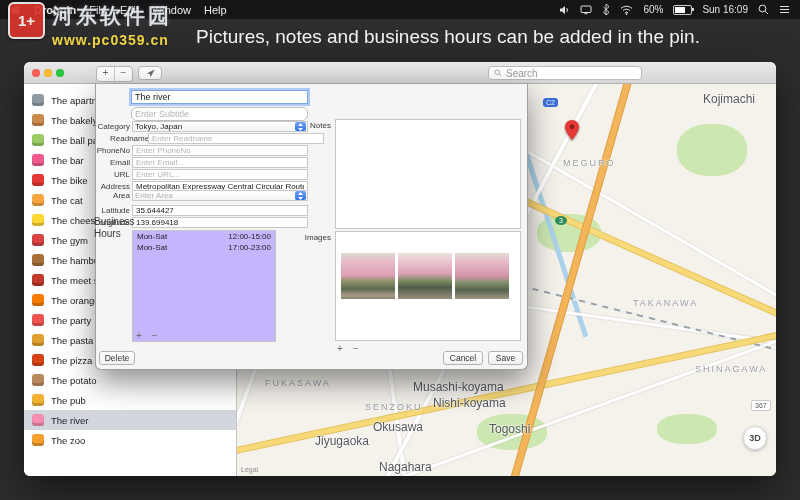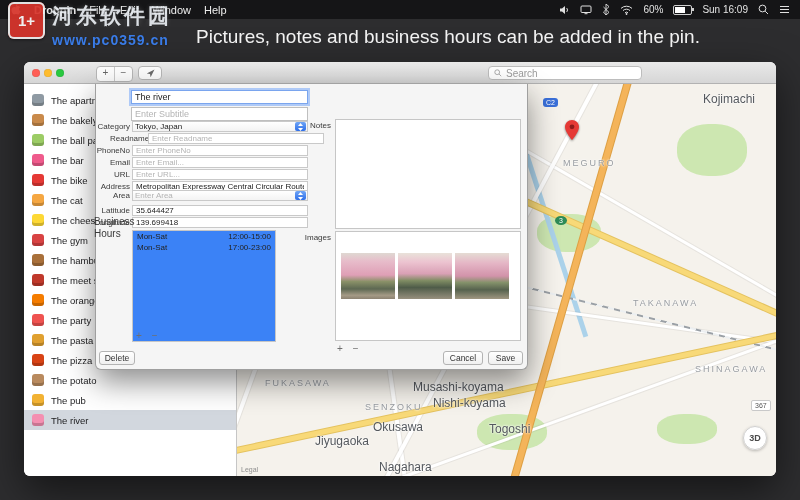--- a/index.html
+++ b/index.html
@@ -17,21 +17,21 @@
   .bat i{position:absolute;left:1px;top:1px;bottom:1px;width:58%;background:#fff;}
   .bat::after{content:"";position:absolute;right:-3px;top:2px;width:2px;height:3px;background:#cfcfcf;}
 
   
   .watermark{position:absolute;top:2px;left:8px;display:flex;gap:7px;z-index:30;opacity:.93;}
   .wm-logo{width:37px;height:37px;background:#d7342b;border-radius:6px;color:#fff;font-weight:bold;
            font-size:15px;display:flex;align-items:center;justify-content:center;
            box-shadow:inset 0 0 0 2px #f1f1f1, 0 1px 3px rgba(0,0,0,.5);}
   .wm-name{font-size:21px;font-weight:bold;color:#e9edf2;letter-spacing:3px;
            text-shadow:0 1px 2px rgba(30,30,30,.85),0 0 4px rgba(120,120,120,.6);}
-  .wm-url{font-size:14px;font-weight:bold;color:#3b82f6;margin-top:2px;letter-spacing:1px;
+  .wm-url{font-size:14px;font-weight:bold;color:#fde047;margin-top:2px;letter-spacing:1px;
           text-shadow:0 1px 2px rgba(30,30,30,.85);}
   .caption{position:absolute;top:26px;left:0;right:0;text-align:center;padding-left:96px;
            color:#f2f2f2;font-size:19px;z-index:5;}
 
   
   .window{position:absolute;left:24px;top:62px;width:752px;height:414px;border-radius:6px;
           background:#fff;box-shadow:0 14px 40px rgba(0,0,0,.55);overflow:hidden;}
   .titlebar{position:absolute;left:0;top:0;right:0;height:22px;
             background:linear-gradient(#e9e9e9,#d6d6d6);border-bottom:1px solid #b2b2b2;box-sizing:border-box;}
   .tl{position:absolute;top:7px;width:8px;height:8px;border-radius:50%;box-shadow:inset 0 0 1px rgba(0,0,0,.3);}
@@ -75,35 +75,35 @@
   .legal{position:absolute;left:4px;bottom:3px;font-size:7px;color:#8e8e8e;z-index:4;}
 
   
   .sheet{position:absolute;left:71px;top:22px;width:433px;height:286px;background:#f5f5f5;
          border:1px solid #9f9f9f;border-top:none;border-radius:0 0 6px 6px;z-index:10;
          box-shadow:0 12px 30px rgba(0,0,0,.45);box-sizing:border-box;font-size:8px;color:#222;}
   .tinput{position:absolute;left:35px;width:177px;height:14px;box-sizing:border-box;border:1px solid #bfbfbf;
           background:#fff;font-size:9px;padding:0 3px;font-family:inherit;color:#222;}
   .tinput::placeholder{color:#b4b4b4;}
   #title-input{top:6px;border-color:#7aa5ee;box-shadow:0 0 0 2px rgba(90,150,250,.45);}
-  #subtitle-input{top:23px;}
+  #subtitle-input{top:23px;border-radius:6px;}
   .frow{position:absolute;left:0;width:212px;height:11px;}
   .flabel{position:absolute;left:-2px;top:1px;width:36px;text-align:right;font-size:8px;color:#3a3a3a;}
   .finput{position:absolute;left:36px;top:0;width:176px;height:11px;box-sizing:border-box;border:1px solid #c9c9c9;
           background:#fff;font-size:8px;padding:0 3px;color:#222;font-family:inherit;}
   .finput::placeholder{color:#b4b4b4;}
   .fpopup{position:absolute;left:36px;top:0;width:176px;height:11px;box-sizing:border-box;border:1px solid #c9c9c9;
           background:linear-gradient(#fff,#f3f3f3);display:flex;align-items:center;padding-left:2px;}
   .fpopup .txt{flex:1;font-size:8px;}
   .fpopup.is-ph .txt{color:#b4b4b4;}
   .popup-btn{width:11px;height:9px;background:linear-gradient(#6fa5f7,#2f6fe8);border-radius:2px;
              display:flex;align-items:center;justify-content:center;margin-right:1px;}
   .bh-label{position:absolute;left:-2px;top:132px;width:36px;font-size:10px;color:#3a3a3a;line-height:1.2;}
   .bh-box{position:absolute;left:36px;top:146px;width:144px;height:112px;box-sizing:border-box;
-          border:1px solid #c6c6c6;background:#3b82f6;}
+          border:1px solid #c6c6c6;background:#c4b5fd;}
   .bh-row{display:flex;justify-content:space-between;padding:1px 4px;font-size:8px;color:#222;}
   .mini-actions{display:flex;gap:10px;font-size:10px;color:#6f6f6f;line-height:1;}
   .bh-actions{position:absolute;left:40px;top:247px;}
   .img-actions{position:absolute;left:241px;top:260px;}
   .rlabel{position:absolute;text-align:right;font-size:8px;color:#3a3a3a;}
   #notes-label{left:199px;top:37px;width:36px;}
   #images-label{left:199px;top:149px;width:36px;}
   .notes-box{position:absolute;left:239px;top:35px;width:186px;height:110px;box-sizing:border-box;
              border:1px solid #c6c6c6;background:#fff;resize:none;font-family:inherit;font-size:8px;padding:2px;}
   .images-box{position:absolute;left:239px;top:147px;width:186px;height:110px;box-sizing:border-box;
@@ -271,20 +271,24 @@
           <span>The potato</span>
         </div>
         <div class="sb-item">
           <span class="sb-icon" style="background: rgb(242, 178, 51);"></span>
           <span>The pub</span>
         </div>
         <div class="sb-item selected">
           <span class="sb-icon" style="background: rgb(244, 143, 177);"></span>
           <span>The river</span>
         </div>
+        <div class="sb-item">
+          <span class="sb-icon" style="background: rgb(245, 159, 45);"></span>
+          <span>The zoo</span>
+        </div>
       </div>
 
     <div class="map">
       <div class="park" style="left:40px;top:24px;width:70px;height:40px;"></div>
       <div class="park" style="left:300px;top:130px;width:64px;height:38px;"></div>
       <div class="park" style="left:440px;top:40px;width:70px;height:52px;"></div>
       <div class="park" style="left:70px;top:200px;width:56px;height:36px;"></div>
       <div class="park" style="left:240px;top:330px;width:70px;height:36px;"></div>
       <div class="park" style="left:420px;top:330px;width:60px;height:30px;"></div>
       <div class="road river" style="left:300px;top:-40px;width:5px;height:300px;transform:rotate(-18deg);"></div>

